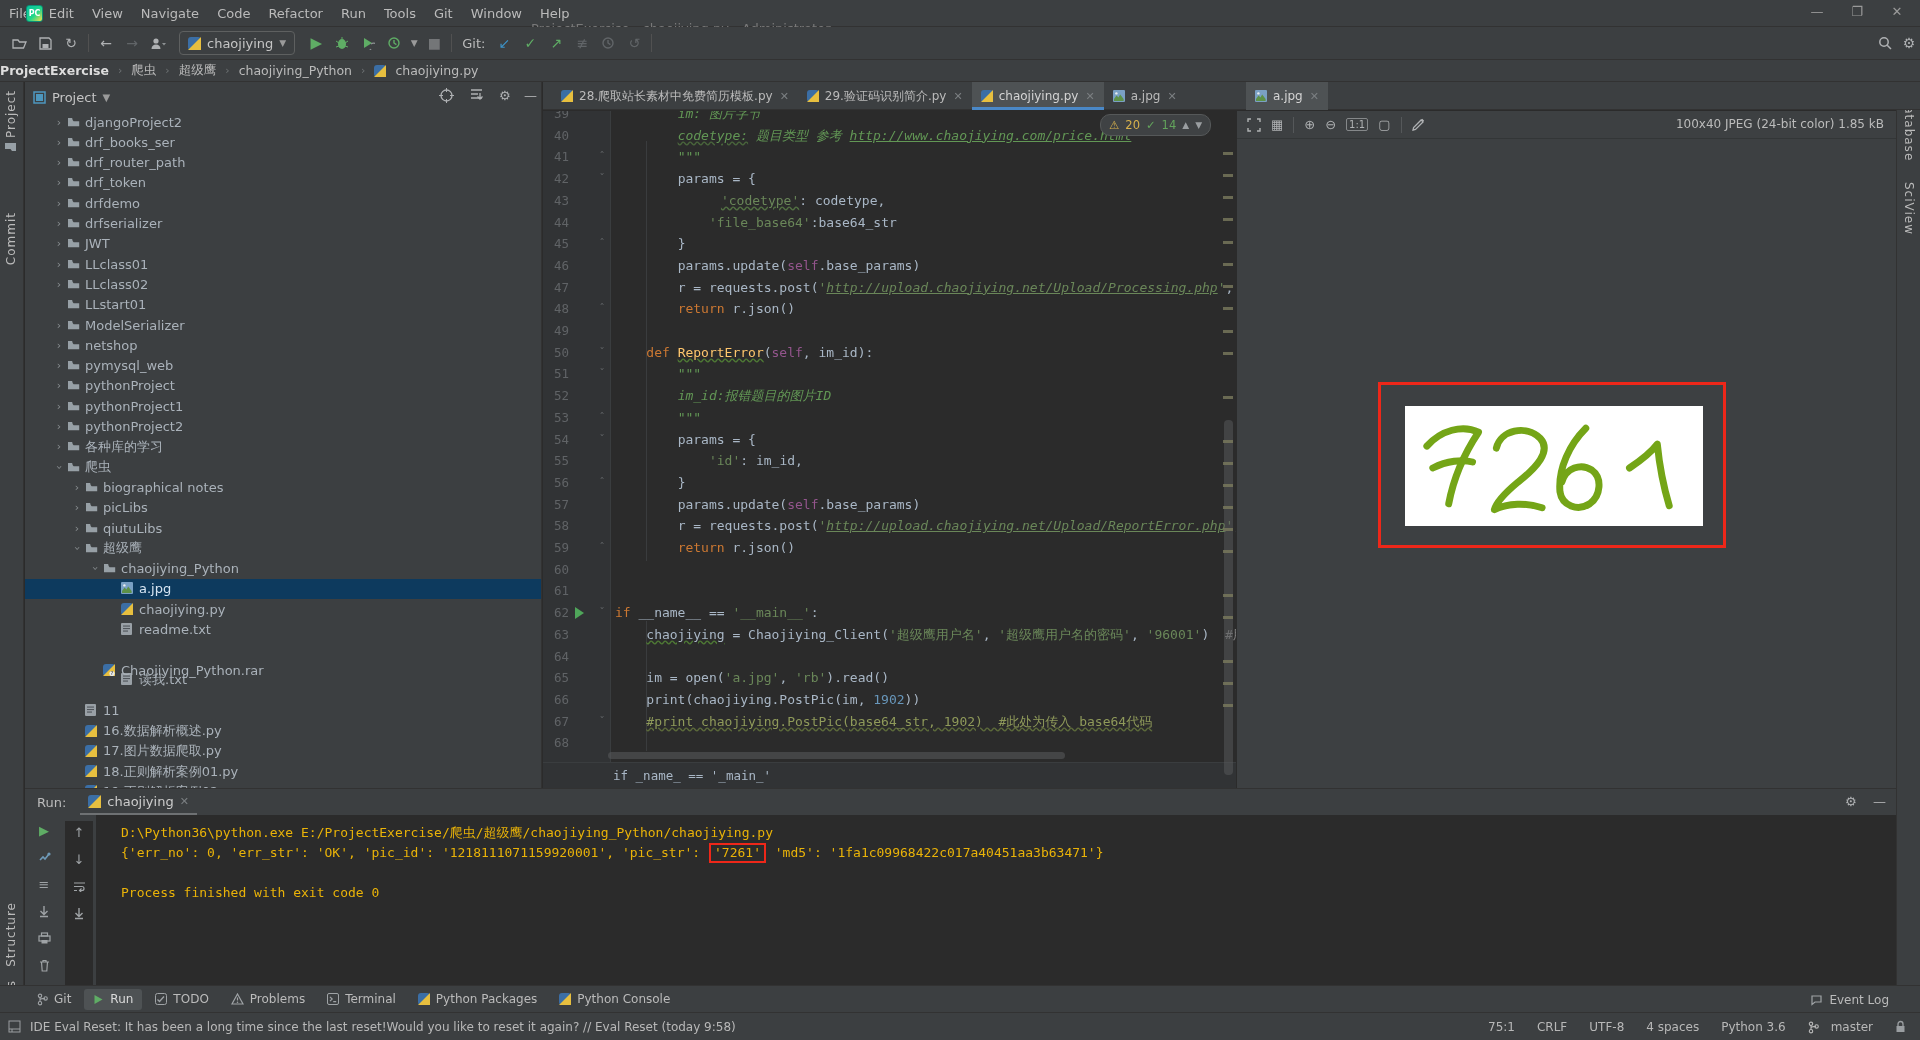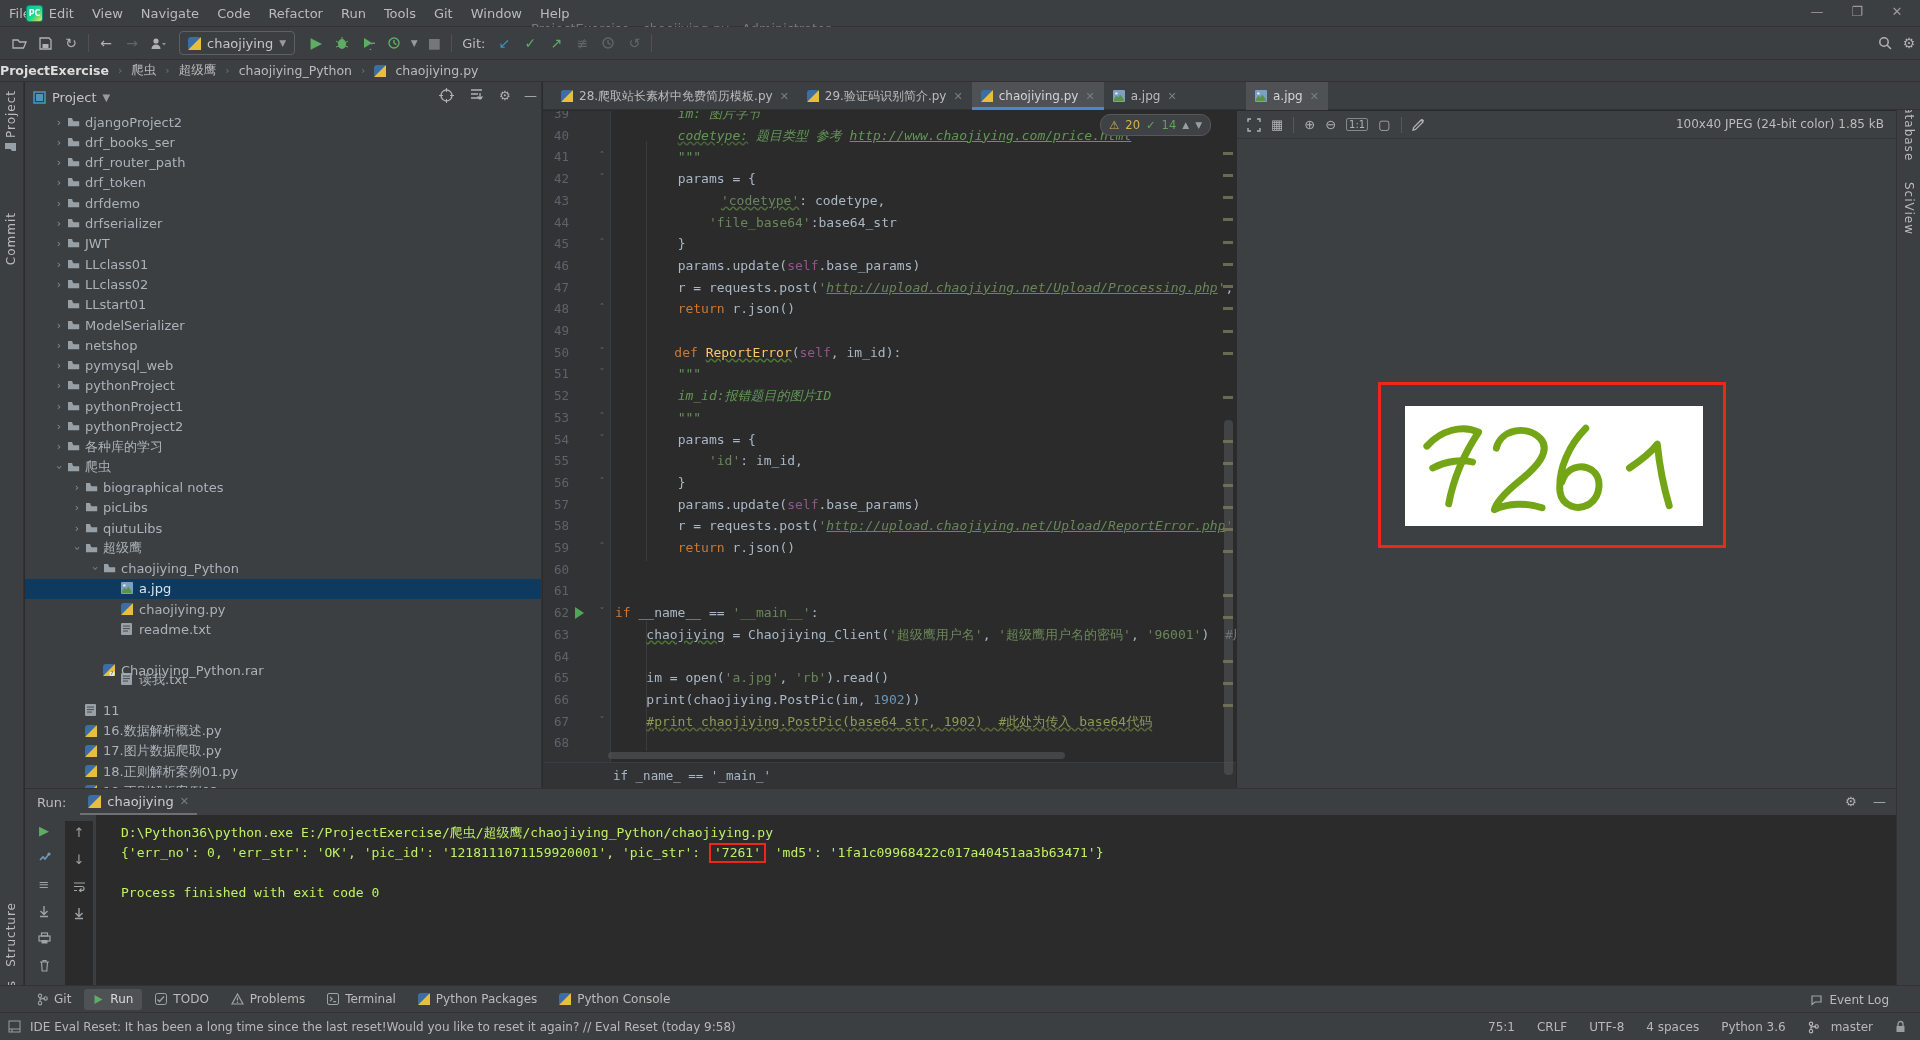--- a/index.html
+++ b/index.html
@@ -110,21 +110,21 @@
   #captcha-annot { position:absolute; left:141px; top:271px; width:348px; height:166px; border:3px solid #ee2719; }
   #captcha-img { position:absolute; left:24px; top:21px; width:298px; height:120px; background:#ffffff; }
 
   
   #run-panel { left:25px; top:788px; width:1871px; height:197px; background:#3c3f41; border-top:1px solid #323232; }
   #run-header { position:absolute; left:0; top:0; width:100%; height:26px; display:flex; align-items:center; padding-left:12px; }
   #run-label { color:#bbb; margin-right:14px; }
   #run-tab { display:inline-flex; align-items:center; gap:6px; height:26px; padding:0 8px; border-bottom:2px solid #6e7173; color:#ccc; }
   #run-tab .x { color:#7b7f82; font-size:11px; }
   #run-console { position:absolute; left:71px; top:26px; width:1800px; height:171px; background:#2b2b2b;
-                 font-family:"DejaVu Sans Mono","Liberation Mono",monospace; font-size:13px; color:#bef264; padding:8px 0 0 25px; }
+                 font-family:"DejaVu Sans Mono","Liberation Mono",monospace; font-size:13px; color:#eab308; padding:8px 0 0 25px; }
   #run-console .con-line { height:20px; line-height:20px; white-space:pre; }
   #run-console .boxed { border:2px solid #ee2719; padding:0 3px; margin:0 1px; display:inline-block; line-height:16px; }
   #run-icons1 { position:absolute; left:4px; top:32px; width:30px; display:flex; flex-direction:column; gap:9px; align-items:center; }
   #run-icons2 { position:absolute; left:40px; top:32px; width:28px; background:#2b2b2b; height:165px; padding-top:2px;
                 display:flex; flex-direction:column; gap:9px; align-items:center; }
   .run-ic { width:18px; height:18px; display:flex; align-items:center; justify-content:center; color:#9fa3a6; font-size:13px; }
 
   
   #toolwin-bar { left:0; top:985px; width:1920px; height:27px; background:#3c3f41; border-top:1px solid #323232;
                  display:flex; align-items:center; padding-left:28px; gap:4px; }
@@ -694,21 +694,21 @@
         <div class="code-line" style="top: 13.7px;"><span class="lnum">40</span><span class="ctext" style="left: 134.64px;"><span class="tk-du">codetype:</span><span class="tk-d"> 题目类型 参考 </span><span class="tk-u2">http://www.chaojiying.com/price.html</span></span></div>
         <div class="code-line" style="top: 35.4px;"><span class="lnum">41</span><span class="fold">ˆ</span><span class="ctext" style="left: 134.64px;"><span class="tk-d">"""</span></span></div>
         <div class="code-line" style="top: 57.1px;"><span class="lnum">42</span><span class="fold">ˇ</span><span class="ctext" style="left: 134.64px;"><span class="tk-p">params = {</span></span></div>
         <div class="code-line" style="top: 78.8px;"><span class="lnum">43</span><span class="ctext" style="left: 165.96px;"><span class="tk-sq">'codetype'</span><span class="tk-p">: codetype,</span></span></div>
         <div class="code-line" style="top: 100.5px;"><span class="lnum">44</span><span class="ctext" style="left: 165.96px;"><span class="tk-s">'file_base64'</span><span class="tk-p">:base64_str</span></span></div>
         <div class="code-line" style="top: 122.2px;"><span class="lnum">45</span><span class="fold">ˆ</span><span class="ctext" style="left: 134.64px;"><span class="tk-p">}</span></span></div>
         <div class="code-line" style="top: 143.9px;"><span class="lnum">46</span><span class="ctext" style="left: 134.64px;"><span class="tk-p">params.update(</span><span class="tk-sf">self</span><span class="tk-p">.base_params)</span></span></div>
         <div class="code-line" style="top: 165.6px;"><span class="lnum">47</span><span class="ctext" style="left: 134.64px;"><span class="tk-p">r = requests.post(</span><span class="tk-s">'</span><span class="tk-u">http://upload.chaojiying.net/Upload/Processing.php</span><span class="tk-s">'</span><span class="tk-p">, data=params, headers=</span></span></div>
         <div class="code-line" style="top: 187.3px;"><span class="lnum">48</span><span class="fold">ˆ</span><span class="ctext" style="left: 134.64px;"><span class="tk-k">return</span><span class="tk-p"> r.json()</span></span></div>
         <div class="code-line" style="top: 209px;"><span class="lnum">49</span><span class="ctext" style="left: 72px;"></span></div>
-        <div class="code-line" style="top: 230.7px;"><span class="lnum">50</span><span class="fold">ˇ</span><span class="ctext" style="left: 103.32px; padding-left: 28px;"><span class="tk-k">def</span><span class="tk-p"> </span><span class="tk-fn">ReportError</span><span class="tk-p">(</span><span class="tk-sf">self</span><span class="tk-p">, im_id):</span></span></div>
+        <div class="code-line" style="top: 230.7px;"><span class="lnum">50</span><span class="fold">ˇ</span><span class="ctext" style="left: 103.32px;"><span class="tk-k">def</span><span class="tk-p"> </span><span class="tk-fn">ReportError</span><span class="tk-p">(</span><span class="tk-sf">self</span><span class="tk-p">, im_id):</span></span></div>
         <div class="code-line" style="top: 252.4px;"><span class="lnum">51</span><span class="fold">ˇ</span><span class="ctext" style="left: 134.64px;"><span class="tk-d">"""</span></span></div>
         <div class="code-line" style="top: 274.1px;"><span class="lnum">52</span><span class="ctext" style="left: 134.64px;"><span class="tk-d">im_id:报错题目的图片ID</span></span></div>
         <div class="code-line" style="top: 295.8px;"><span class="lnum">53</span><span class="fold">ˆ</span><span class="ctext" style="left: 134.64px;"><span class="tk-d">"""</span></span></div>
         <div class="code-line" style="top: 317.5px;"><span class="lnum">54</span><span class="fold">ˇ</span><span class="ctext" style="left: 134.64px;"><span class="tk-p">params = {</span></span></div>
         <div class="code-line" style="top: 339.2px;"><span class="lnum">55</span><span class="ctext" style="left: 165.96px;"><span class="tk-s">'id'</span><span class="tk-p">: im_id,</span></span></div>
         <div class="code-line" style="top: 360.9px;"><span class="lnum">56</span><span class="fold">ˆ</span><span class="ctext" style="left: 134.64px;"><span class="tk-p">}</span></span></div>
         <div class="code-line" style="top: 382.6px;"><span class="lnum">57</span><span class="ctext" style="left: 134.64px;"><span class="tk-p">params.update(</span><span class="tk-sf">self</span><span class="tk-p">.base_params)</span></span></div>
         <div class="code-line" style="top: 404.3px;"><span class="lnum">58</span><span class="ctext" style="left: 134.64px;"><span class="tk-p">r = requests.post(</span><span class="tk-s">'</span><span class="tk-u">http://upload.chaojiying.net/Upload/ReportError.php</span><span class="tk-s">'</span><span class="tk-p">, data=params, headers=</span></span></div>
         <div class="code-line" style="top: 426px;"><span class="lnum">59</span><span class="fold">ˆ</span><span class="ctext" style="left: 134.64px;"><span class="tk-k">return</span><span class="tk-p"> r.json()</span></span></div>
         <div class="code-line" style="top: 447.7px;"><span class="lnum">60</span><span class="ctext" style="left: 72px;"></span></div>

